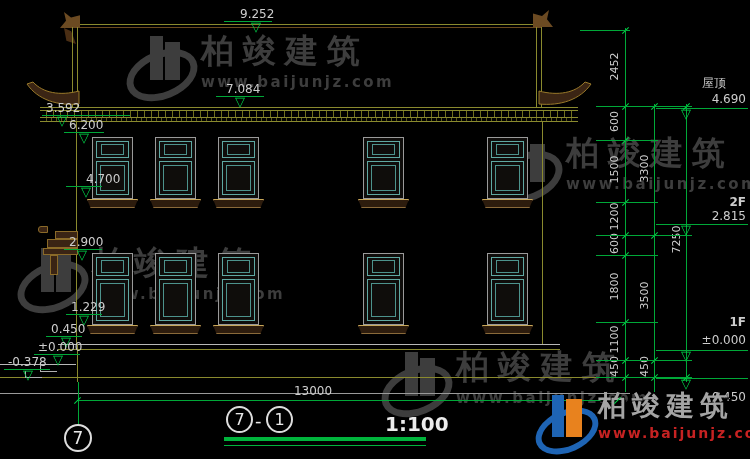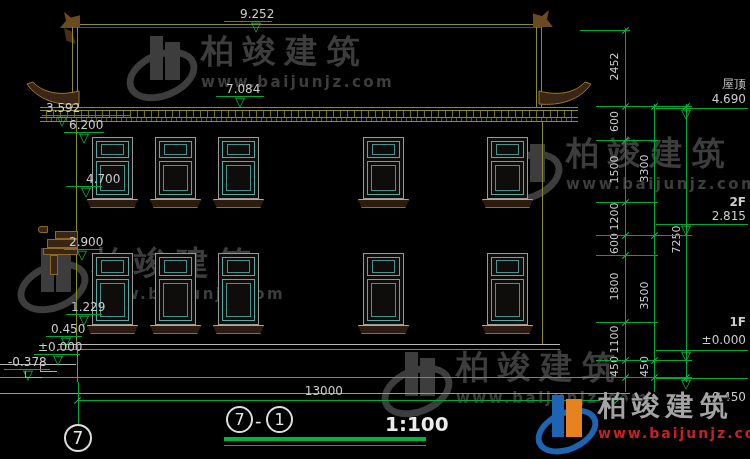--- a/index.html
+++ b/index.html
@@ -278,41 +278,41 @@
   <span class="vdim" style="left:592px;top:211px;">1200</span>
   <span class="vdim" style="left:592px;top:238px;">600</span>
   <span class="vdim" style="left:592px;top:281px;">1800</span>
   <span class="vdim" style="left:592px;top:334px;">1100</span>
   <span class="vdim" style="left:592px;top:361px;">450</span>
   <span class="vdim" style="left:622px;top:163px;">3300</span>
   <span class="vdim" style="left:622px;top:290px;">3500</span>
   <span class="vdim" style="left:622px;top:361px;">450</span>
   <span class="vdim" style="left:654px;top:234px;">7250</span>
 
-  <span class="dim" style="left:702px;top:78px;width:44px;text-align:right;">屋顶</span>
+  <span class="dim" style="left:702px;top:78px;width:44px;text-align:left;font-family:Liberation Mono, monospace;">屋顶</span>
   <span class="dim" style="left:702px;top:93px;width:44px;text-align:right;">4.690</span>
   <div class="gline" style="left:656px;top:108px;width:92px;"></div>
   <span class="tri" style="left:678px;top:108px;">▽</span>
 
   <span class="dim" style="left:702px;top:196px;width:44px;text-align:right;font-weight:bold;">2F</span>
   <span class="dim" style="left:702px;top:210px;width:44px;text-align:right;">2.815</span>
   <div class="gline" style="left:656px;top:224px;width:92px;"></div>
   <span class="tri" style="left:678px;top:224px;">▽</span>
 
   <span class="dim" style="left:702px;top:316px;width:44px;text-align:right;font-weight:bold;">1F</span>
   <span class="dim" style="left:700px;top:334px;width:46px;text-align:right;">±0.000</span>
   <div class="gline" style="left:656px;top:350px;width:92px;"></div>
   <span class="tri" style="left:678px;top:350px;">▽</span>
 
   <div class="gline" style="left:656px;top:378px;width:92px;"></div>
   <span class="tri" style="left:678px;top:378px;">▽</span>
   <span class="dim" style="left:702px;top:391px;width:44px;text-align:right;">0.450</span>
 
   <div class="gline" style="left:77px;top:400px;width:540px;"></div>
-  <span class="dim" style="left:283px;top:385px;width:60px;text-align:right;">13000</span>
+  <span class="dim" style="left:283px;top:385px;width:60px;text-align:center;">13000</span>
 
   <div class="gvline" style="left:78px;top:382px;height:42px;"></div>
   <div class="bub" style="left:64px;top:424px;width:28px;height:28px;font-size:17px;">
     <span>7</span>
   </div>
 
   <div class="bub" style="left:226px;top:406px;width:27px;height:27px;font-size:16px;">
     <span>7</span>
   </div>
   <span class="dim" style="left:255px;top:412px;font-size:18px;color:#e8e8e8;">-</span>

